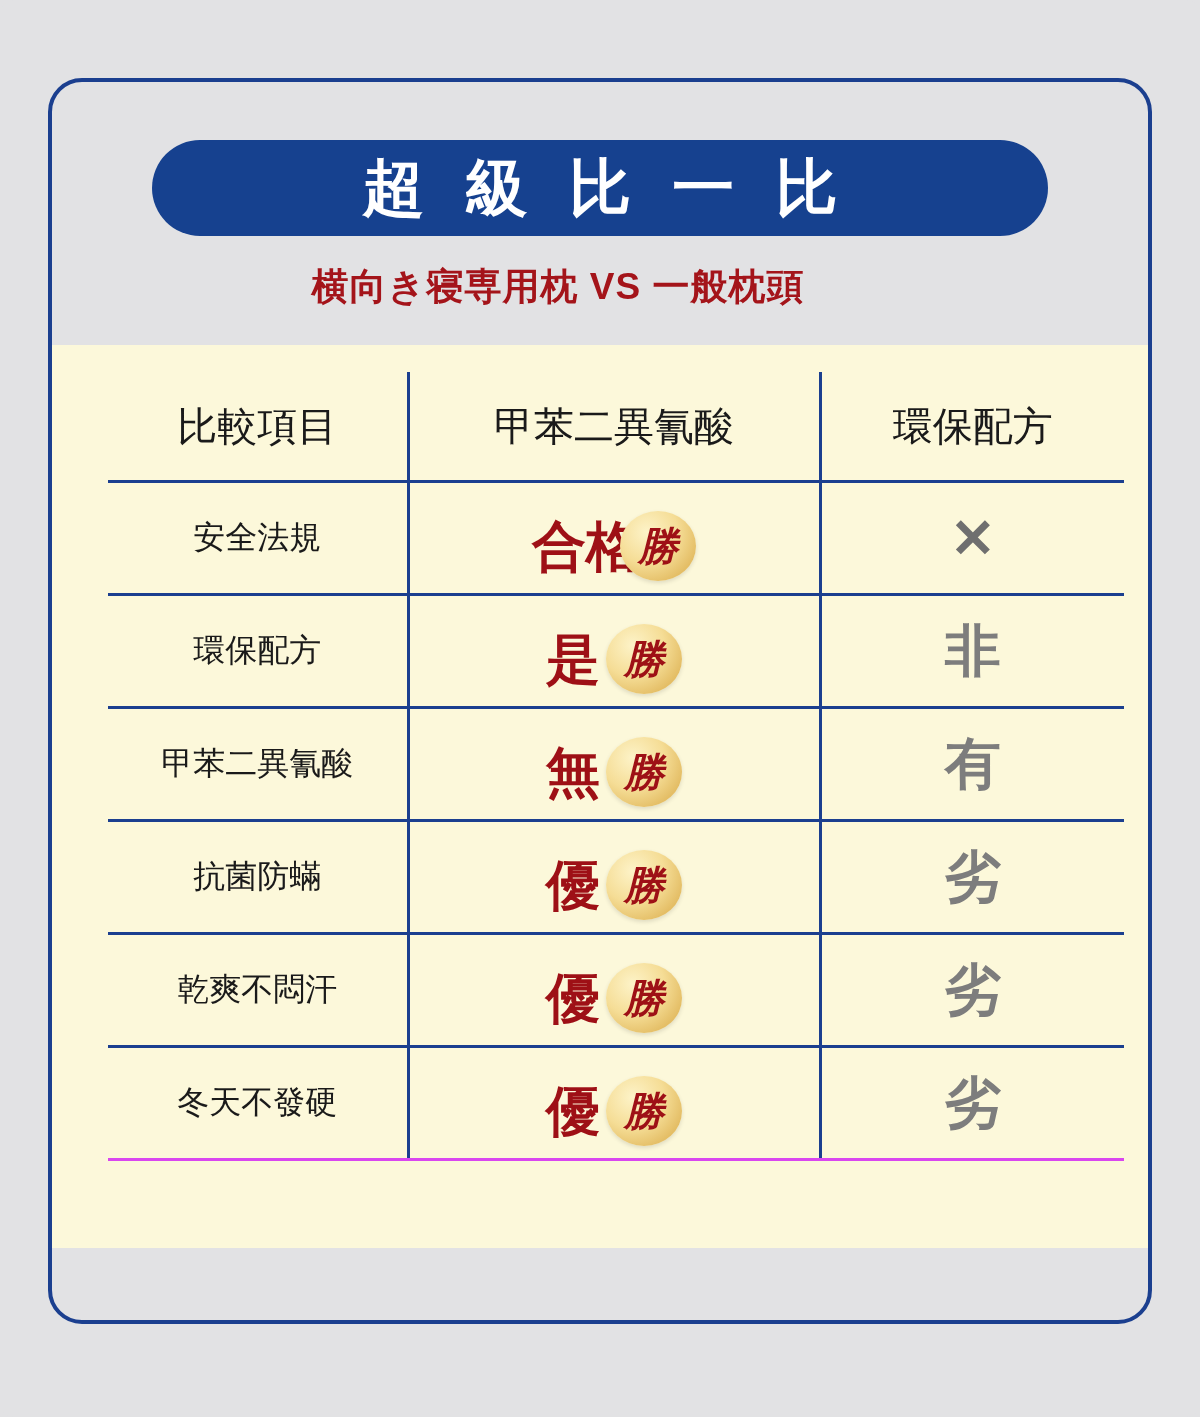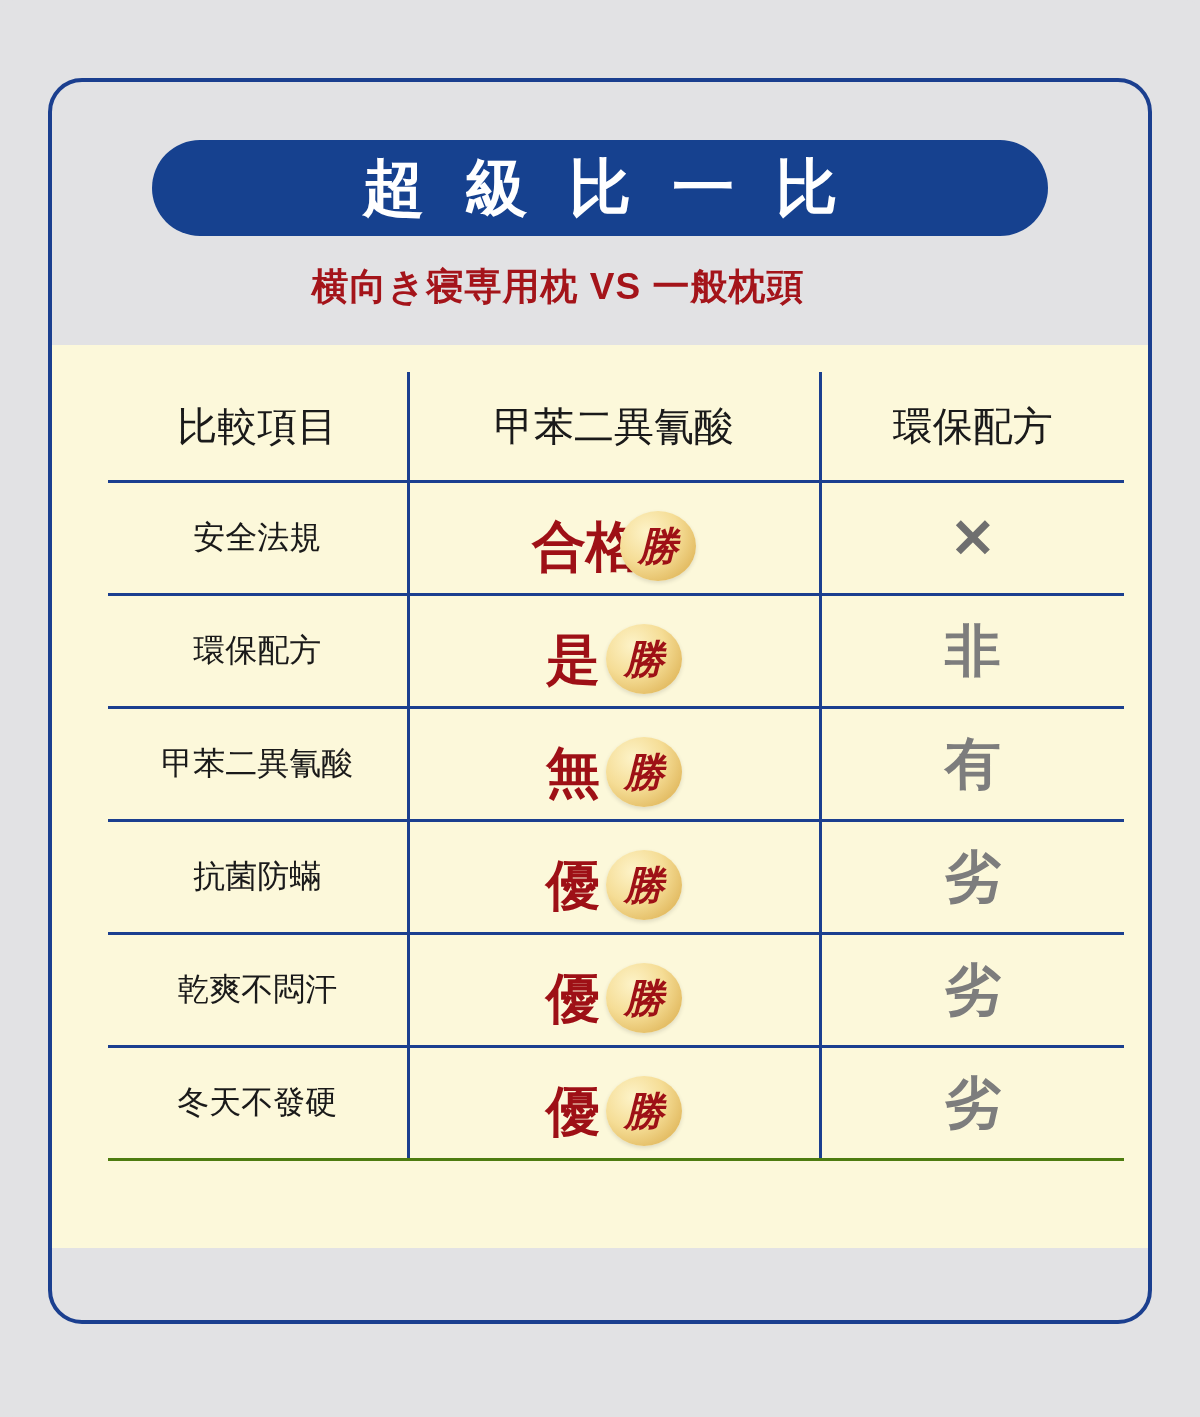--- a/index.html
+++ b/index.html
@@ -146,21 +146,21 @@
     border-right: 3px solid #1b3f8f;
     text-align: center;
     vertical-align: middle;
     padding: 0;
     position: relative;
   }
   table.compare tr td:last-child {
     border-right: none;
   }
   table.compare tr:last-child td {
-    border-bottom: 3px solid #4d7c0f;
+    border-bottom: 3px solid #d946ef;
   }
 
   .row-head td { height: 108px; }
   .row-body td { height: 110px; }
 
   .head-label {
     font-size: 40px;
     color: #1a1a1a;
     font-weight: normal;
     font-family: "Liberation Sans", sans-serif;

